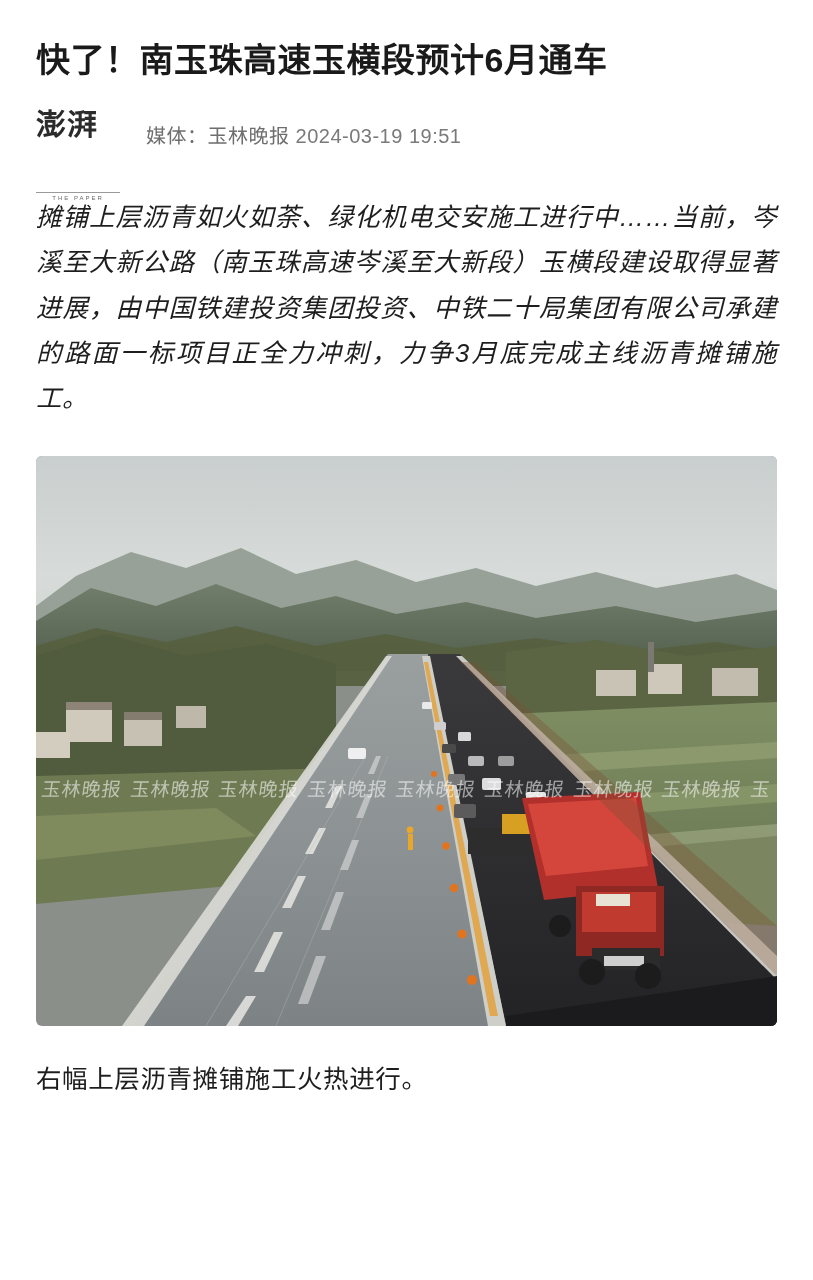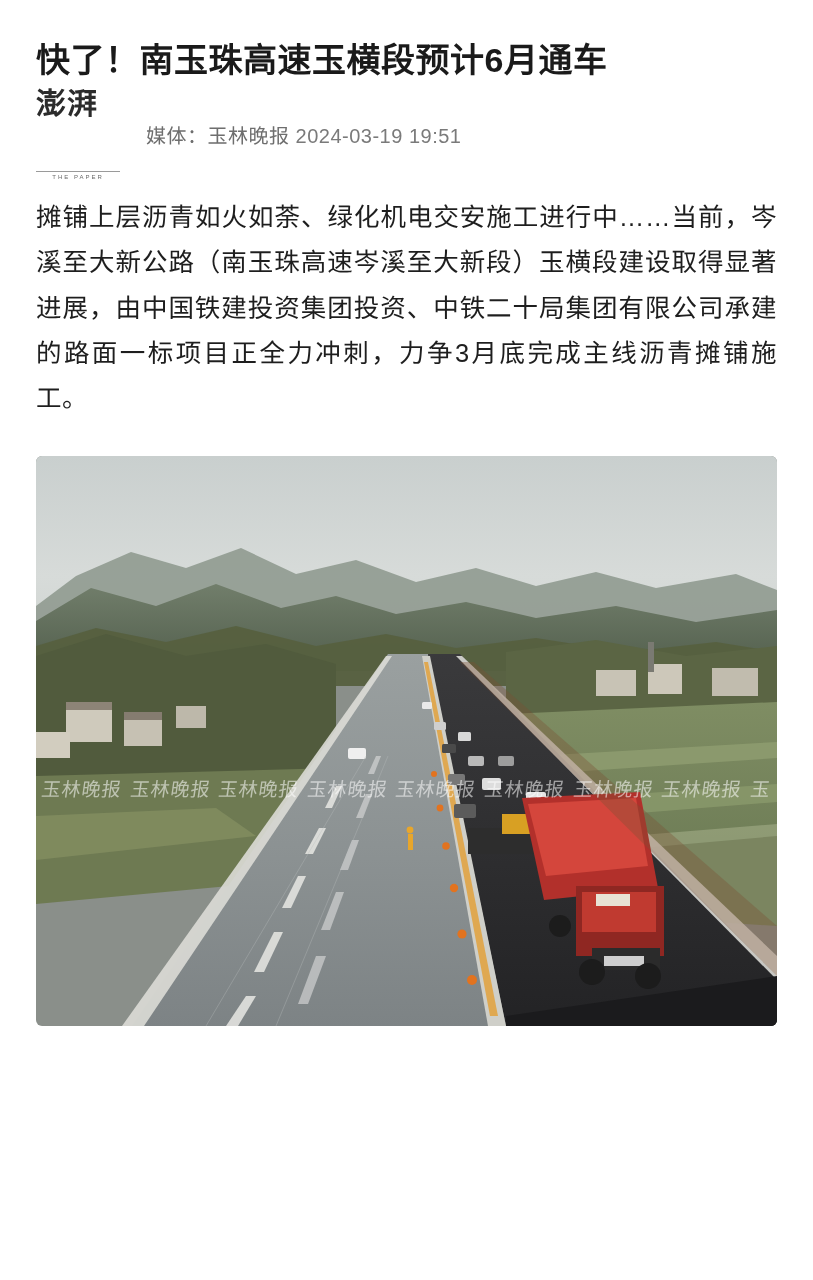--- a/index.html
+++ b/index.html
@@ -46,21 +46,21 @@
     margin-top: 26px;
     height: 52px;
   }
   .paper-logo {
     width: 96px;
     height: 50px;
     margin-right: 14px;
     flex: 0 0 auto;
     display: flex;
     flex-direction: column;
-    justify-content: center;
+    justify-content: flex-start;
     align-items: flex-start;
     gap: 48px;
   }
   .paper-logo .logo-main {
     font-family: "DejaVu Serif", "Liberation Serif", serif;
     font-size: 30px;
     font-weight: bold;
     color: #2b2b2b;
     letter-spacing: 1px;
     line-height: 1;
@@ -84,20 +84,21 @@
   .byline-text .source-name { color: #6e6e6e; }
   .byline-text .timestamp { color: #7a7a7a; margin-top: 42px; }
 
   .article-body {
     margin-top: 34px;
     font-size: 25.5px;
     line-height: 1.78;
     color: #1e1e1e;
     letter-spacing: 0.6px;
     text-align: justify;
+    font-style: italic;
   }
   .figure {
     margin-top: 34px;
     width: 741px;
     height: 570px;
     border-radius: 6px;
     overflow: hidden;
     position: relative;
     background: #8a8f8a;
   }
@@ -297,15 +298,16 @@
         <span>玉林晚报</span>
         <span>玉林晚报</span>
         <span>玉林晚报</span>
         <span>玉林晚报</span>
         <span>玉林晚报</span>
         <span>玉林晚报</span>
         <span>玉</span>
       </div>
     </div>
 
+    <p class="caption">右幅上层沥青摊铺施工火热进行。</p>
 
   </div>
 </div>
 
 </body></html>

